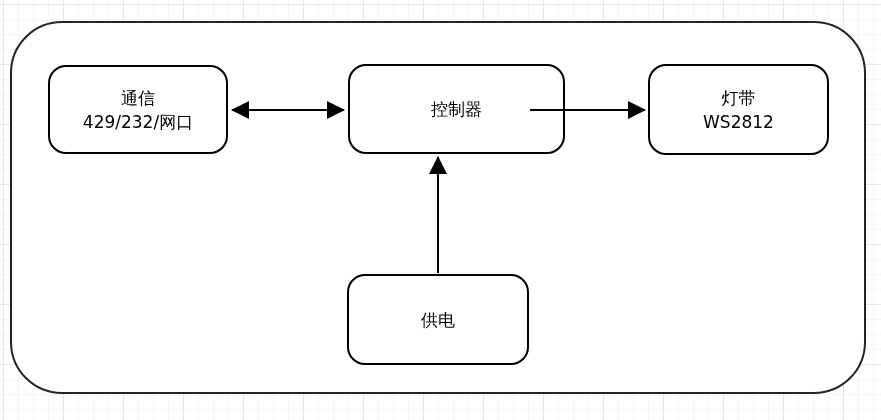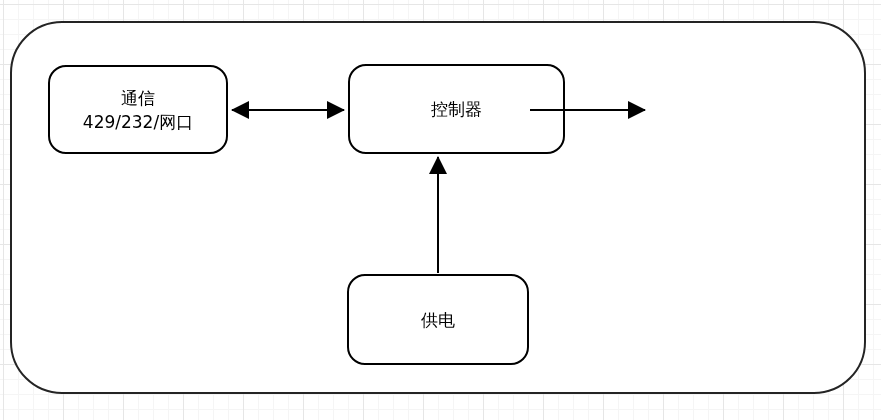--- a/index.html
+++ b/index.html
@@ -72,20 +72,24 @@
 
   <div class="node node-comm">
     <span>通信</span>
     <span>429/232/网口</span>
   </div>
 
   <div class="node node-controller">
     <span>控制器</span>
   </div>
 
+  <div class="node node-led">
+    <span>灯带</span>
+    <span>WS2812</span>
+  </div>
 
   <div class="node node-power">
     <span>供电</span>
   </div>
 
   <svg class="edges-overlay" width="881" height="420" viewBox="0 0 881 420" xmlns="http://www.w3.org/2000/svg">
     <defs>
       <marker id="arrowhead" markerWidth="9.5" markerHeight="9" refX="8.5" refY="4.5" orient="auto-start-reverse" markerUnits="strokeWidth">
         <path d="M0,0 L9,4.5 L0,9 Z" fill="#000000"></path>
       </marker>

